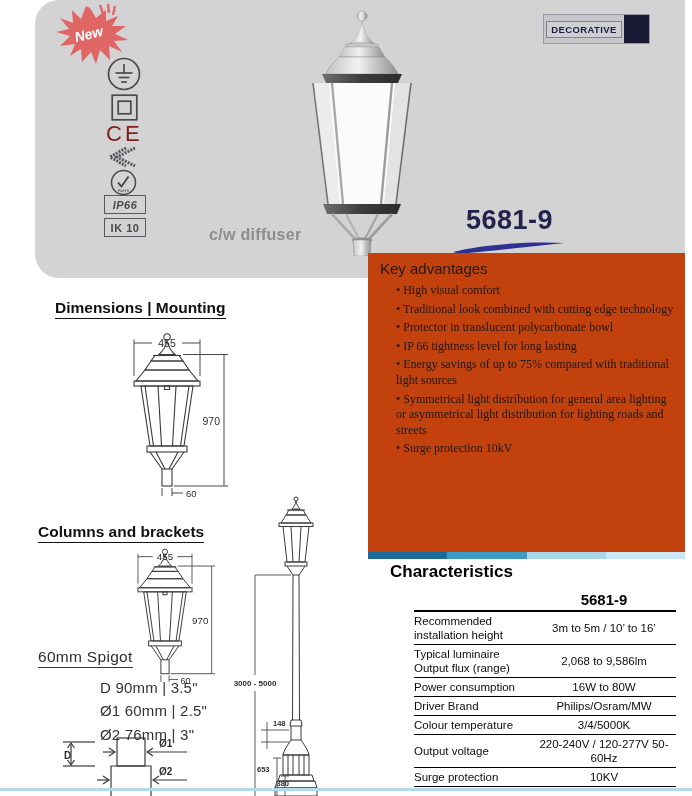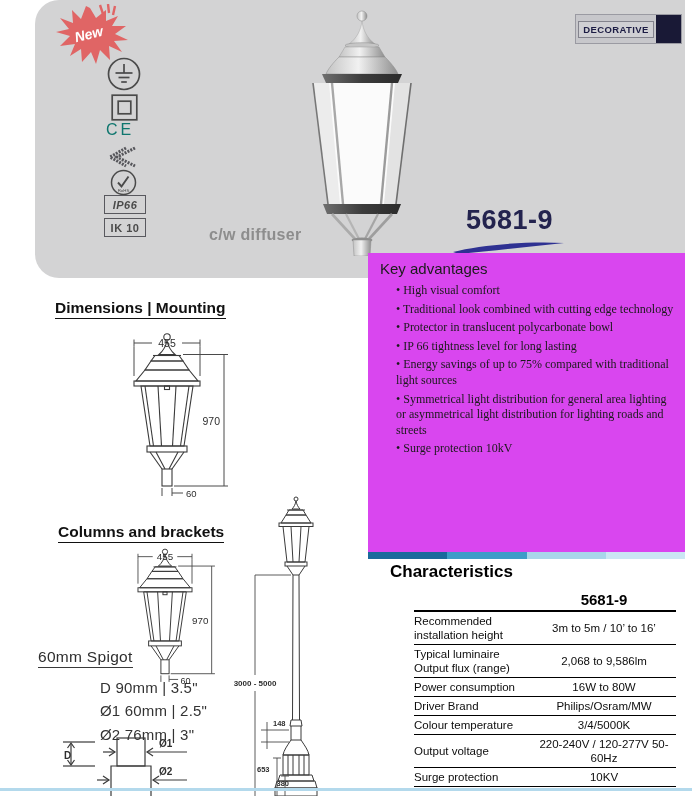--- a/index.html
+++ b/index.html
@@ -6,37 +6,37 @@
   body {
     width:692px; height:796px; position:relative; overflow:hidden;
     background:#ffffff; font-family:"Liberation Sans", sans-serif; color:#1a1a1a;
   }
   .abs { position:absolute; }
 
   
   .hero { left:35px; top:0; width:650px; height:278px; background:#d3d3d4; border-radius:24px 0 0 24px; }
 
   
-  .dec-badge { left:575px; top:14px; width:107px; height:30px; display:flex; border:1px solid #9a9aa2; box-sizing:border-box; }
+  .dec-badge { left:543px; top:14px; width:107px; height:30px; display:flex; border:1px solid #9a9aa2; box-sizing:border-box; }
   .dec-left { flex:1; background:#c7c7cb; display:flex; align-items:center; justify-content:center; }
   .dec-label { border:1px solid #83838d; padding:2px 4px; font-size:9.5px; font-weight:bold; letter-spacing:.4px; color:#1c1c44; background:#cfcfd3; }
   .dec-right { width:25px; background:#191936; }
 
   
   .cert { color:#4a4a4a; }
   .cert-box { border:1.4px solid #58585e; color:#4a4a4a; font-weight:bold; font-size:11px; letter-spacing:.5px;
               display:flex; align-items:center; justify-content:center; background:transparent; }
-  .ce-text { font-size:16px; color:#0f766e; letter-spacing:3px; font-weight:500; }
+  .ce-text { font-size:22px; color:#7f1d1d; letter-spacing:3px; font-weight:500; }
 
   
   .product-code { left:466px; top:205px; font-size:27px; font-weight:bold; color:#23234e; letter-spacing:.5px; }
   .diffuser { left:209px; top:226px; font-size:16px; font-weight:bold; color:#8d8d8d; letter-spacing:.3px; }
 
   
-  .ka-panel { left:368px; top:253px; width:317px; height:299px; background:#d946ef; box-sizing:border-box; padding:7px 8px 0 12px; }
+  .ka-panel { left:368px; top:253px; width:317px; height:299px; background:#c2410c; box-sizing:border-box; padding:7px 8px 0 12px; }
   .ka-title { font-size:15px; color:#1c1c1c; }
   .ka-list { margin-top:6px; padding-left:16px; }
   .ka-item { font-size:12px; line-height:1.3; color:#1a1a1a; margin-top:3px;font-family:Liberation Serif, serif; }
   .ka-item::before { content:"• "; }
   .blue-bar { left:368px; top:552px; width:317px; height:7px; display:flex; }
   .blue-bar div { flex:1; }
 
   
   .sec-head { font-size:15.5px; font-weight:bold; color:#111; border-bottom:1.7px solid #111; padding-bottom:1px; display:inline-block; }
   .spigot-head { font-size:15.5px; color:#2e2e2e; border-bottom:1.5px solid #3a3a3a; padding-bottom:1px; display:inline-block; letter-spacing:.3px; }
@@ -200,21 +200,21 @@
     <line x1="129" y1="24.5" x2="129" y2="156"></line>
     <line x1="67" y1="158" x2="67" y2="166"></line>
       <line x1="77" y1="158" x2="77" y2="166"></line>
     <line x1="77" y1="163" x2="88" y2="163"></line>
   </g>
   <text x="72" y="17" font-size="10.5" text-anchor="middle" fill="#2e2e2e">455</text>
   <text x="125" y="95" font-size="10.5" text-anchor="end" fill="#2e2e2e">970</text>
   <text x="91" y="167" font-size="9.5" text-anchor="start" fill="#2e2e2e">60</text>
 </svg>
 
-<div class="abs" style="left:58px;top:523px;text-decoration:underline;">
+<div class="abs" style="left:38px;top:523px;text-decoration:underline;">
   <span class="sec-head">Columns and brackets</span>
 </div>
 
 <svg class="abs" style="left:106px;top:546px;" width="127" height="149" viewBox="0 0 155 182">
   <g fill="none" stroke="#3a3a3a" stroke-width="1.2">
     <circle cx="72" cy="7" r="3.2"></circle>
     <path d="M72,10.5 C71,16 68,21 64,24.5 L80,24.5 C76,21 73,16 72,10.5 Z"></path>
     <line x1="58" y1="25.5" x2="86" y2="25.5"></line>
     <path d="M60,25.5 L84,25.5 L88,31 L56,31 Z"></path>
     <path d="M56,31 L88,31 L94,40 L50,40 Z"></path>

